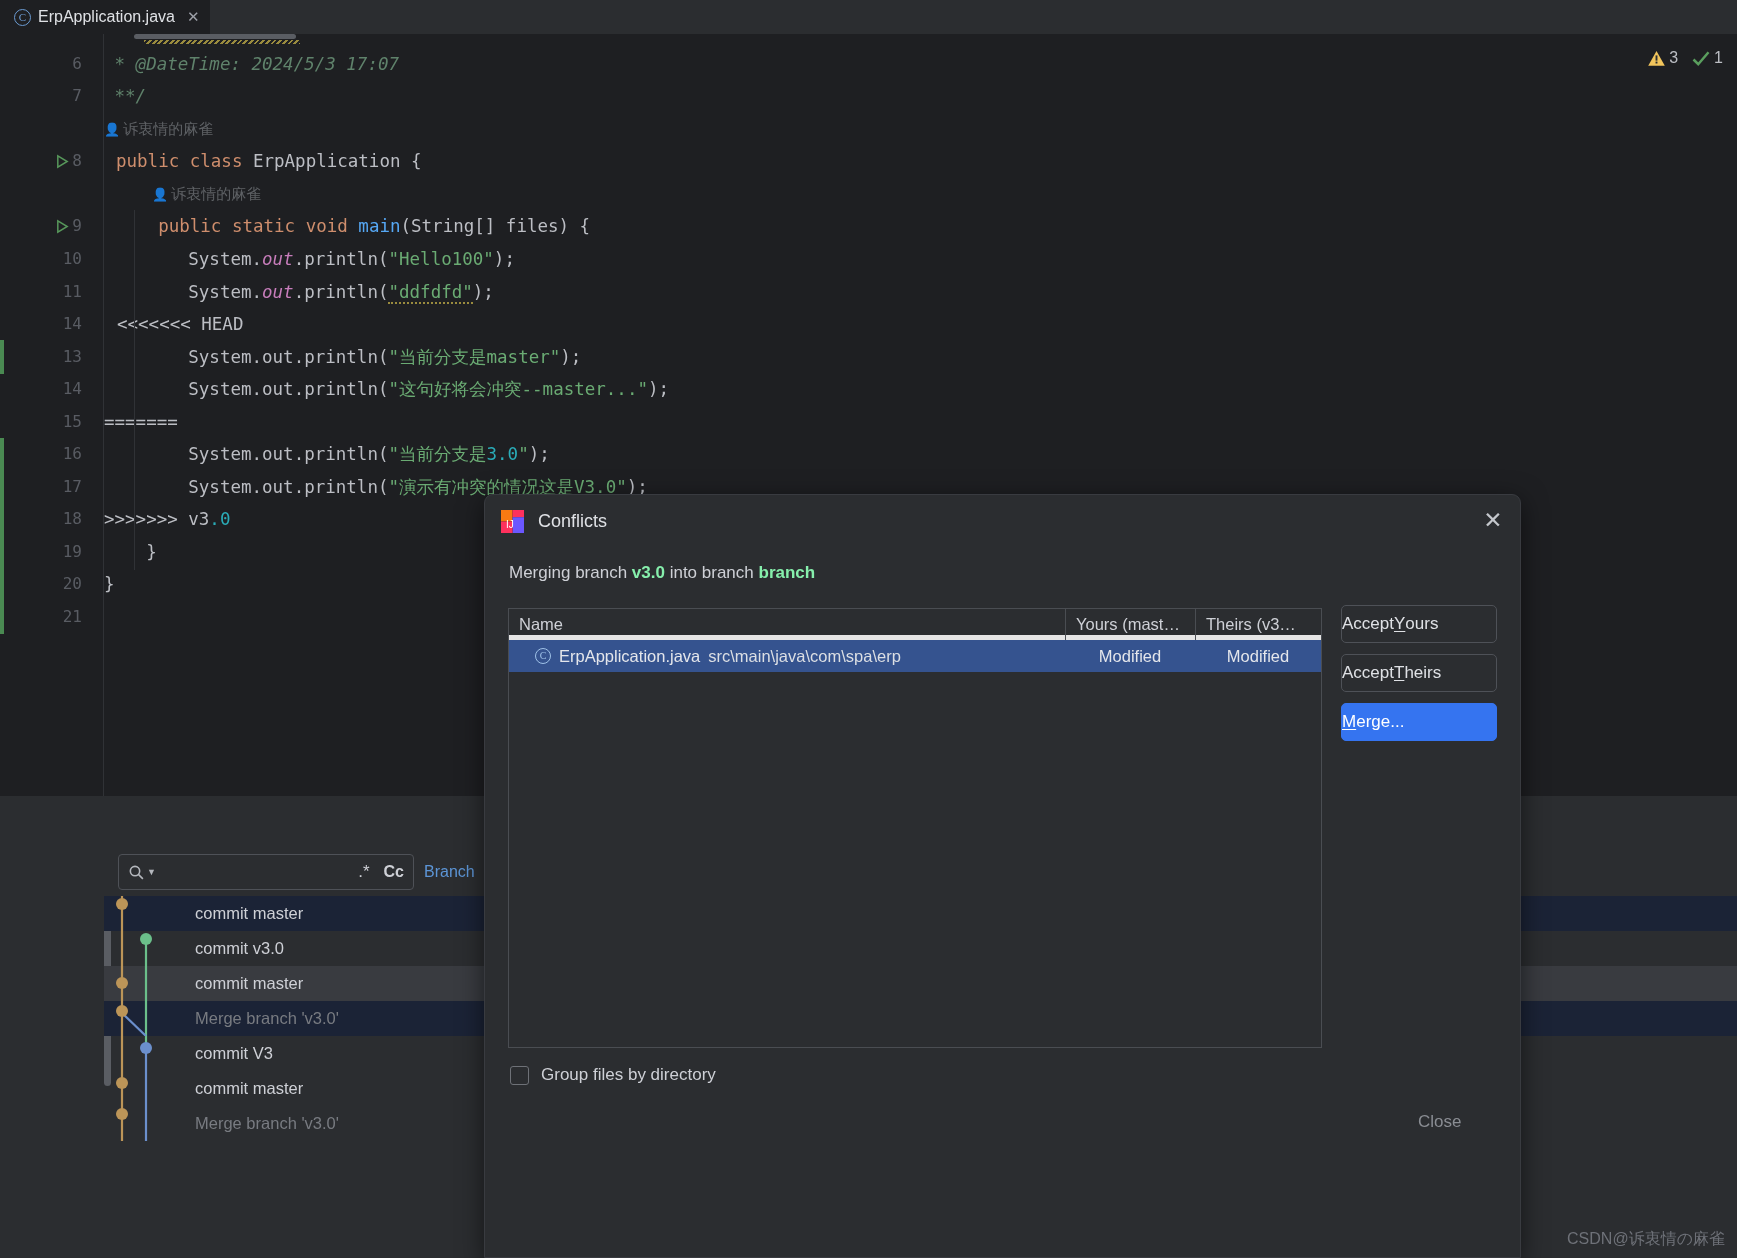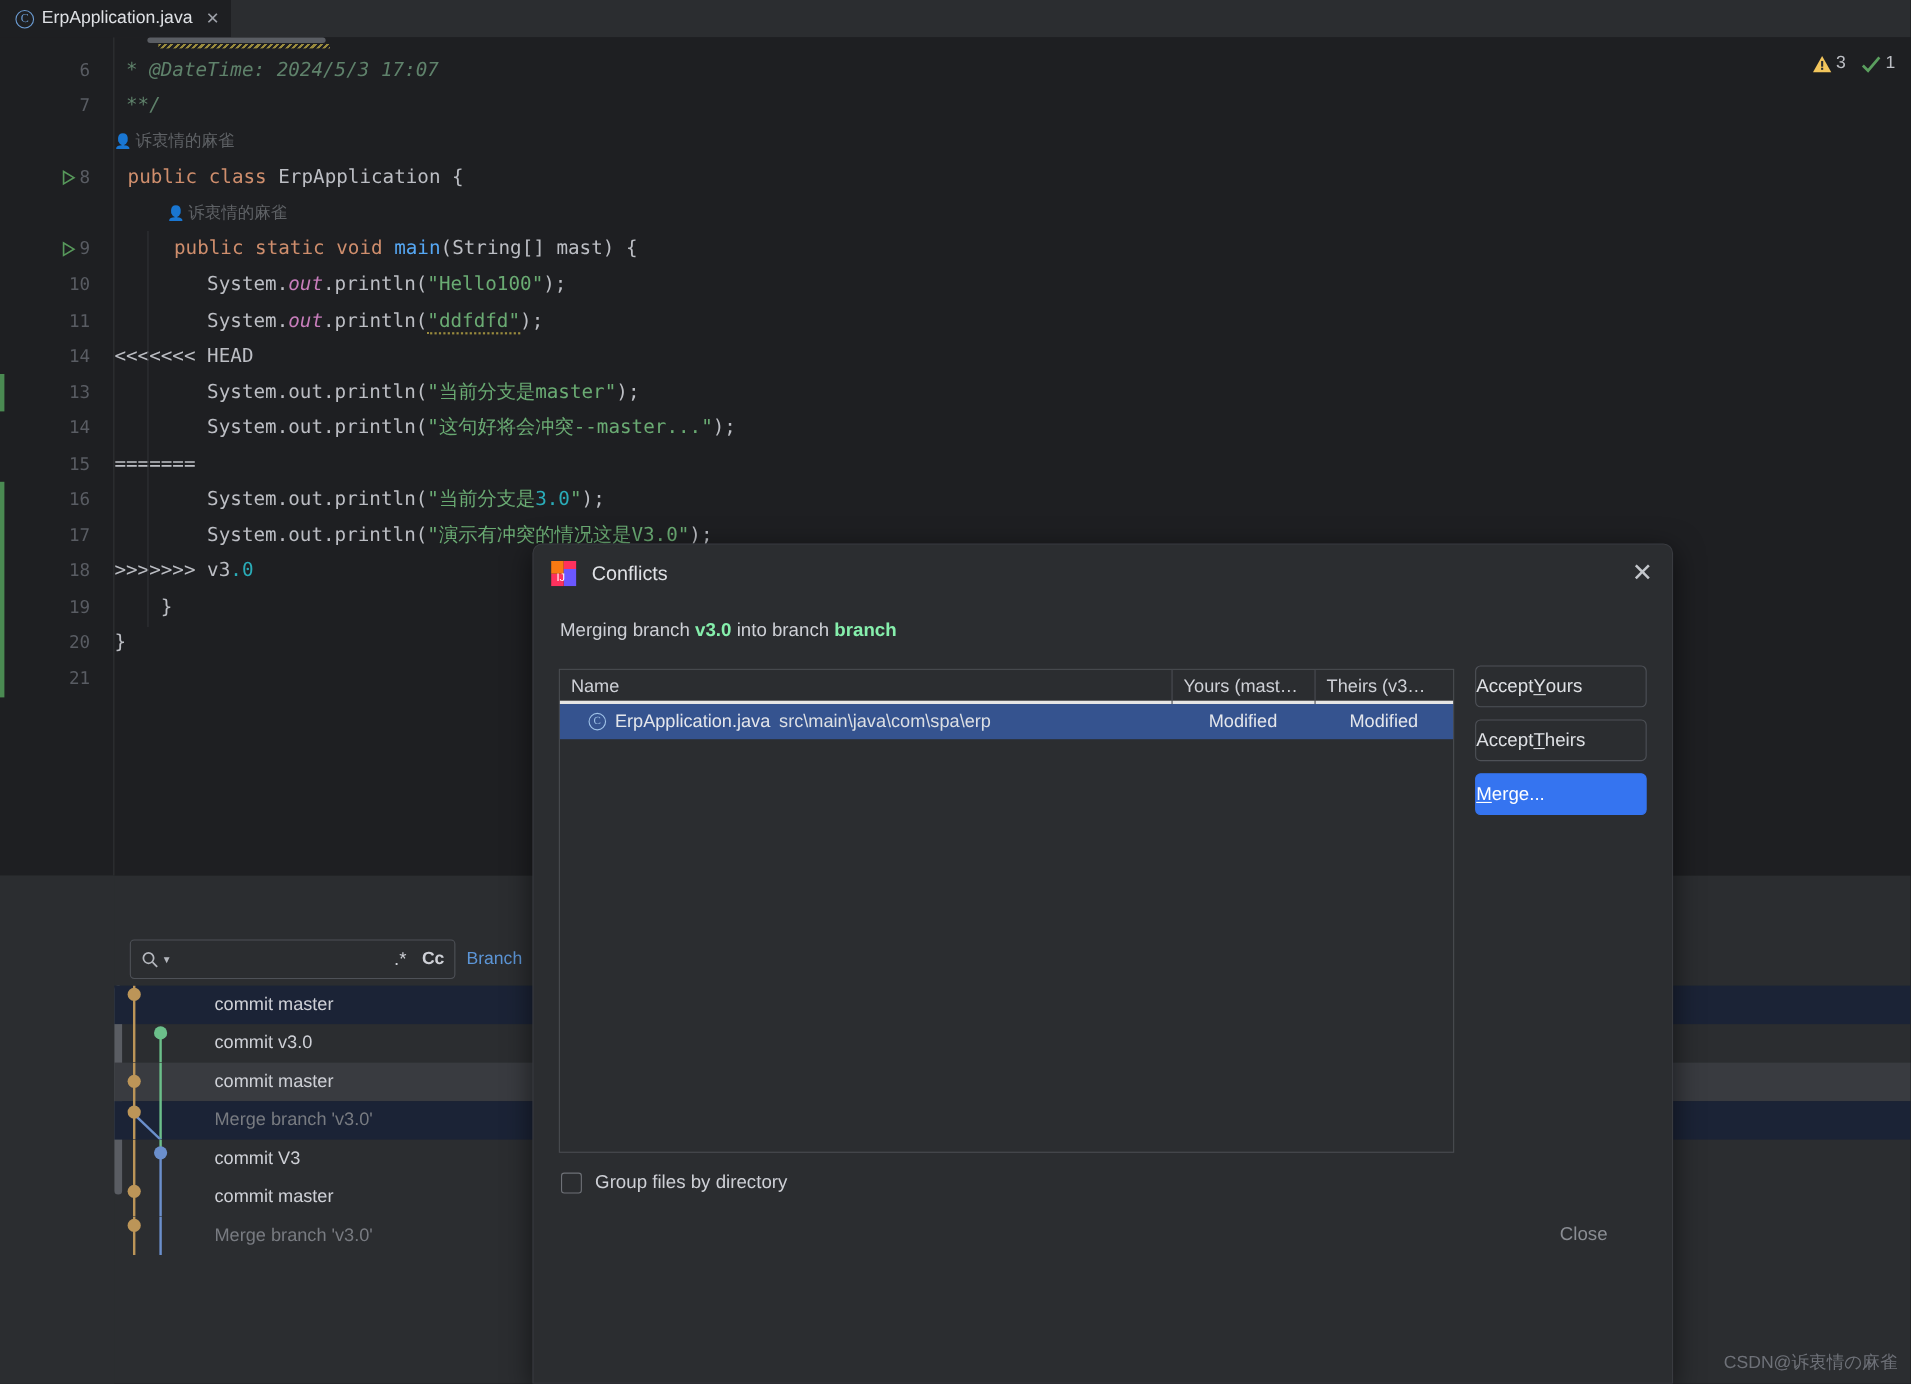--- a/index.html
+++ b/index.html
@@ -146,21 +146,21 @@
   }
   .dlg-sub {
     position: absolute; left: 24px; top: 68px; font-size: 17px; color: #CED0D6;
   }
   .dlg-sub b { color: #86efac; }
 
   .tablewrap {
     position: absolute; left: 23px; top: 113px; width: 814px; height: 440px;
     border: 1px solid #4A4D52; background: #2B2D30;
   }
-  .thead { display: flex; height: 31px; border-bottom: 3px solid #e5e5e5; }
+  .thead { display: flex; height: 31px; border-bottom: 5px solid #e5e5e5; }
   .th {
     font-size: 16.5px; color: #CED0D6; display: flex; align-items: center;
     padding-left: 10px; height: 31px;
   }
   .th.div { border-left: 1px solid #4A4D52; }
   .trow {
     display: flex; height: 32px; align-items: center; background: #35538F;
   }
   .tc { display: flex; align-items: center; height: 32px; font-size: 16.5px; color: #E4E6EB; }
   .tc.name { padding-left: 26px; gap: 8px; }
@@ -274,24 +274,24 @@
       <div class="author" style="top:79px;left:0">
         <span class="avt">👤</span><span>诉衷情的麻雀</span>
       </div>
 
       <div class="ln" style="top:111px;left:0"><span class="k">public class</span><span class="plain"> ErpApplication {</span></div>
 
       <div class="author" style="top:144px;left:48px">
         <span class="avt">👤</span><span>诉衷情的麻雀</span>
       </div>
 
-      <div class="ln" style="top:176px;left:0"><span class="plain">    </span><span class="k">public static void </span><span class="f">main</span><span class="plain">(String[] mast) {</span></div>
+      <div class="ln" style="top:176px;left:0"><span class="plain">    </span><span class="k">public static void </span><span class="f">main</span><span class="plain">(String[] files) {</span></div>
       <div class="ln" style="top:209px;left:0"><span class="plain">        System.</span><span class="fi">out</span><span class="plain">.println(</span><span class="s">"Hello100"</span><span class="plain">);</span></div>
       <div class="ln" style="top:242px;left:0"><span class="plain">        System.</span><span class="fi">out</span><span class="plain">.println(</span><span class="s warnsquig">"ddfdfd"</span><span class="plain">);</span></div>
-      <div class="ln plain" style="top:274px;left:0">&lt;&lt;&lt;&lt;&lt;&lt;&lt; HEAD</div>
+      <div class="ln plain" style="top:274px;left:13px">&lt;&lt;&lt;&lt;&lt;&lt;&lt; HEAD</div>
       <div class="ln" style="top:307px;left:0"><span class="plain">        System.out.println(</span><span class="s">"当前分支是master"</span><span class="plain">);</span></div>
       <div class="ln" style="top:339px;left:0"><span class="plain">        System.out.println(</span><span class="s">"这句好将会冲突--master..."</span><span class="plain">);</span></div>
       <div class="ln plain" style="top:372px;left:0">=======</div>
       <div class="ln" style="top:404px;left:0"><span class="plain">        System.out.println(</span><span class="s">"当前分支是</span><span class="num">3.0</span><span class="s">"</span><span class="plain">);</span></div>
       <div class="ln" style="top:437px;left:0"><span class="plain">        System.out.println(</span><span class="s">"演示有冲突的情况这是V3.0"</span><span class="plain">);</span></div>
       <div class="ln" style="top:469px;left:0"><span class="plain">&gt;&gt;&gt;&gt;&gt;&gt;&gt; v3</span><span class="num">.0</span></div>
       <div class="ln plain" style="top:502px;left:0">    }</div>
       <div class="ln plain" style="top:534px;left:0">}</div>
 
       <div class="indent-guide" style="left:30px; top:176px; height:360px;"></div>

